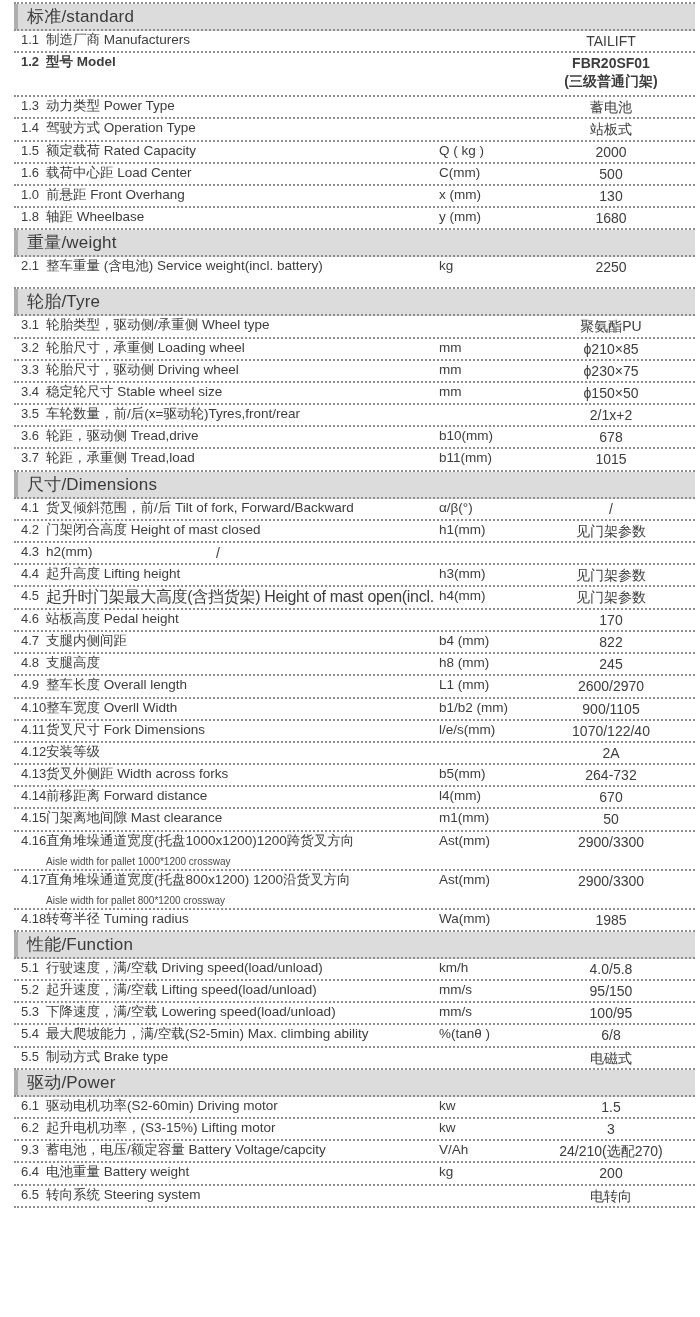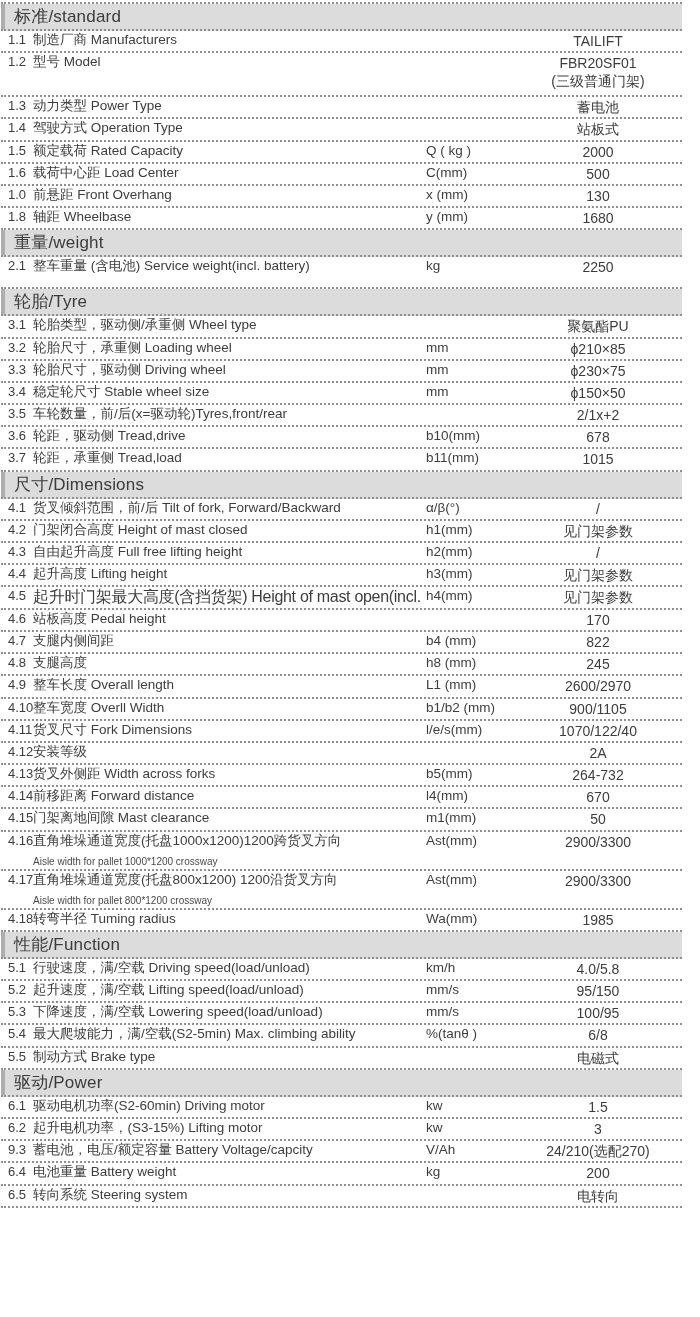--- a/index.html
+++ b/index.html
@@ -13,21 +13,21 @@
   body{
     width:700px;height:1317px;
     background:#ffffff;
     font-family:"Liberation Sans","DejaVu Sans",sans-serif;
     color:var(--text);
     overflow:hidden;
     position:relative;
   }
   .spec-table{
     position:absolute;
-    left:1px;top:2px;
+    left:14px;top:2px;
     width:681px;
     border-top:2px dotted var(--dot);
   }
   .section-header{
     position:relative;
     height:27px;
     background:var(--header-bg);
     border-bottom:2px dotted var(--dot);
     display:flex;
     align-items:center;
@@ -82,21 +82,21 @@
     text-align:left;
   }
   .cell-value{
     flex:none;
     width:168px;
     text-align:center;
     font-size:14px;
     line-height:1.3;
   }
   .row.tall{min-height:32px;}
-  .row.xtall{min-height:44px;}
+  .row.xtall{min-height:44px;font-weight:bold;}
 </style>
 </head>
 <body>
 
 <div class="spec-table">
     <div class="section-header">
       <span class="section-title">标准/standard</span>
     </div>
     <div class="row">
       <div class="cell-no">1.1</div>
@@ -283,23 +283,20 @@
       <div class="cell-label">
         <div>门架闭合高度 Height of mast closed</div>
       </div>
       <div class="cell-unit">h1(mm)</div>
       <div class="cell-value">
         <div>见门架参数</div>
       </div>
     </div>
     <div class="row">
       <div class="cell-no">4.3</div>
-      <div class="cell-label">
-        <div>自由起升高度 Full free lifting height</div>
-      </div>
       <div class="cell-unit">h2(mm)</div>
       <div class="cell-value">
         <div>/</div>
       </div>
     </div>
     <div class="row">
       <div class="cell-no">4.4</div>
       <div class="cell-label">
         <div>起升高度 Lifting height</div>
       </div>

